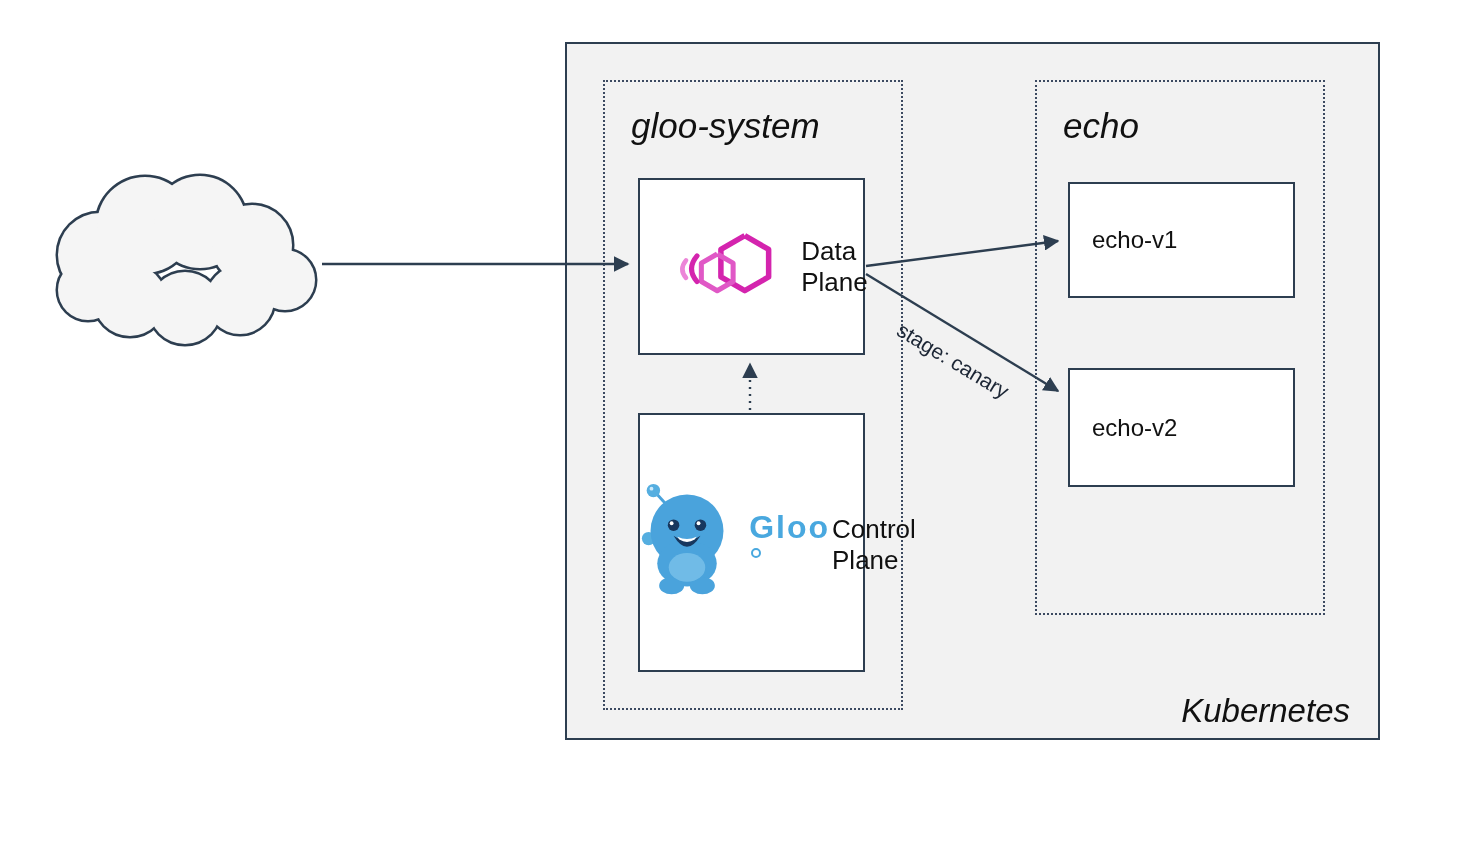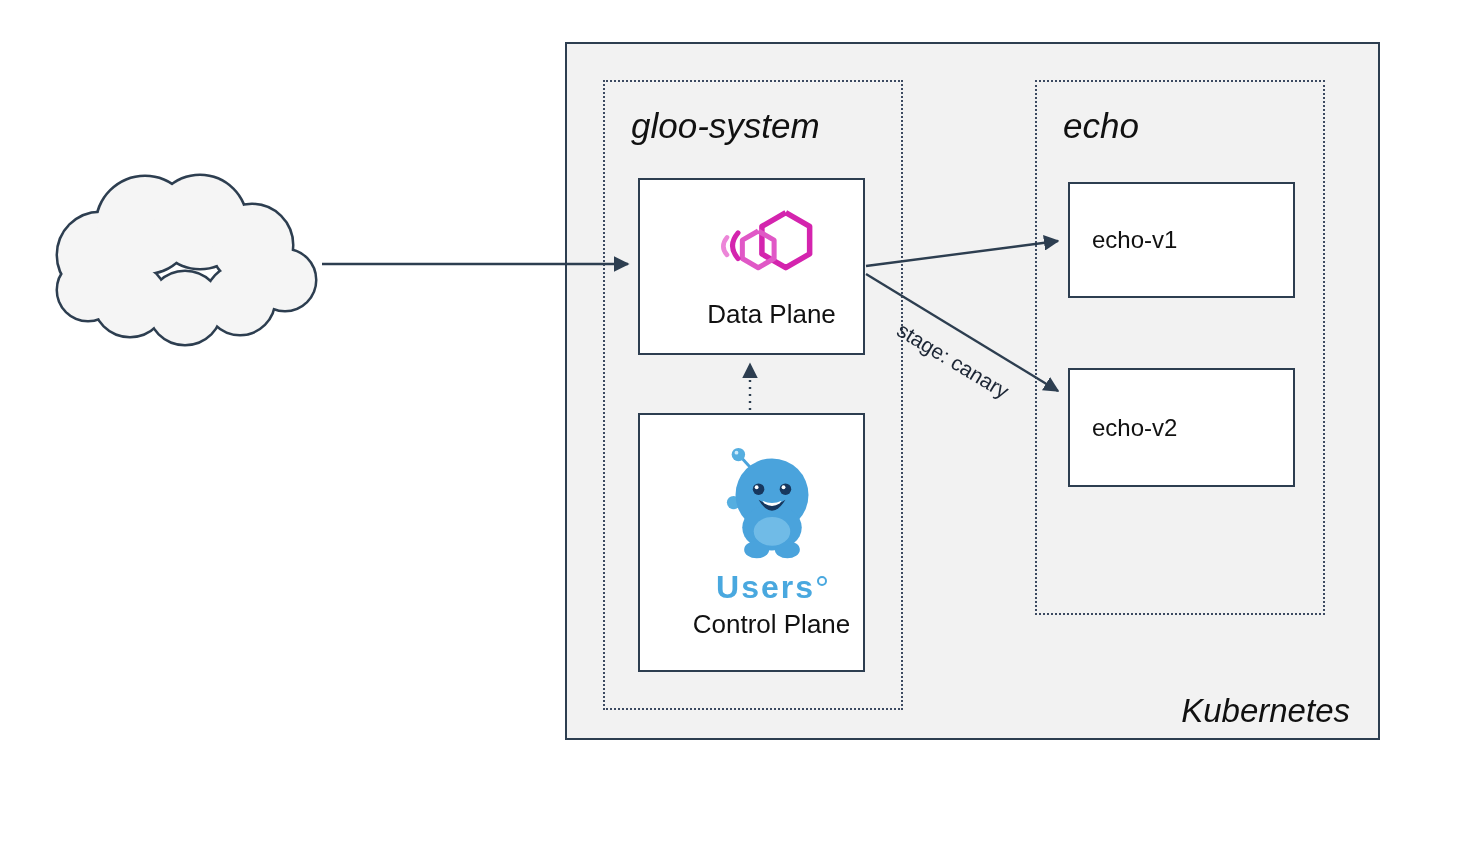--- a/index.html
+++ b/index.html
@@ -15,21 +15,21 @@
   .k8s-label{position:absolute;right:28px;bottom:8px;font-size:33px;font-style:italic;color:#111;}
 
   
   .ns-box{position:absolute;border:2px dotted #3c4a61;box-sizing:border-box;z-index:2;}
   .ns-gloo{left:603px;top:80px;width:300px;height:630px;}
   .ns-echo{left:1035px;top:80px;width:290px;height:535px;}
   .ns-label{position:absolute;left:26px;top:24px;font-size:35px;font-style:italic;color:#111;}
 
   
   .node{position:absolute;background:#ffffff;border:2px solid #2d3e50;box-sizing:border-box;z-index:3;
-        display:flex;flex-direction:column;align-items:center;justify-content:center;padding-left:40px;}
+        display:flex;flex-direction:row;align-items:center;justify-content:center;padding-left:40px;}
   .node-dataplane{left:638px;top:178px;width:227px;height:177px;gap:14px;}
   .node-controlplane{left:638px;top:413px;width:227px;height:259px;gap:2px;}
   .node-echo{left:1068px;width:227px;height:116px;flex-direction:row;justify-content:flex-start;padding-left:22px;}
   .node-echo-v1{top:182px;}
   .node-echo-v2{top:368px;height:119px;}
   .node-label{font-size:26px;color:#111;}
   .echo-label{font-size:24px;color:#111;}
 
   
   .wordmark{font-size:32px;font-weight:bold;color:#49a8df;letter-spacing:2px;line-height:1;}
@@ -86,21 +86,21 @@
         <ellipse cx="76" cy="109" rx="13" ry="9" fill="#4aa3dc"></ellipse>
         <ellipse cx="60" cy="90" rx="19" ry="15" fill="#8fd0f0" opacity="0.55"></ellipse>
         <circle cx="46" cy="46" r="6" fill="#17375e"></circle>
         <circle cx="74" cy="46" r="6" fill="#17375e"></circle>
         <circle cx="44" cy="44" r="2" fill="#ffffff"></circle>
         <circle cx="72" cy="44" r="2" fill="#ffffff"></circle>
         <path d="M46,57 Q60,80 74,57 Q60,66 46,57 Z" fill="#17375e"></path>
         <path d="M50,58 Q60,63 70,58 L68,61 Q60,66 52,61 Z" fill="#ffffff"></path>
       </svg>
     </span>
-    <div class="wordmark">Users</div>
+    <div class="wordmark">Gloo</div>
     <div class="node-label" style="margin-top:4px">Control Plane</div>
   </div>
 
   <div class="node node-echo node-echo-v1">
     <div class="echo-label">echo-v1</div>
   </div>
 
   <div class="node node-echo node-echo-v2">
     <div class="echo-label">echo-v2</div>
   </div>

